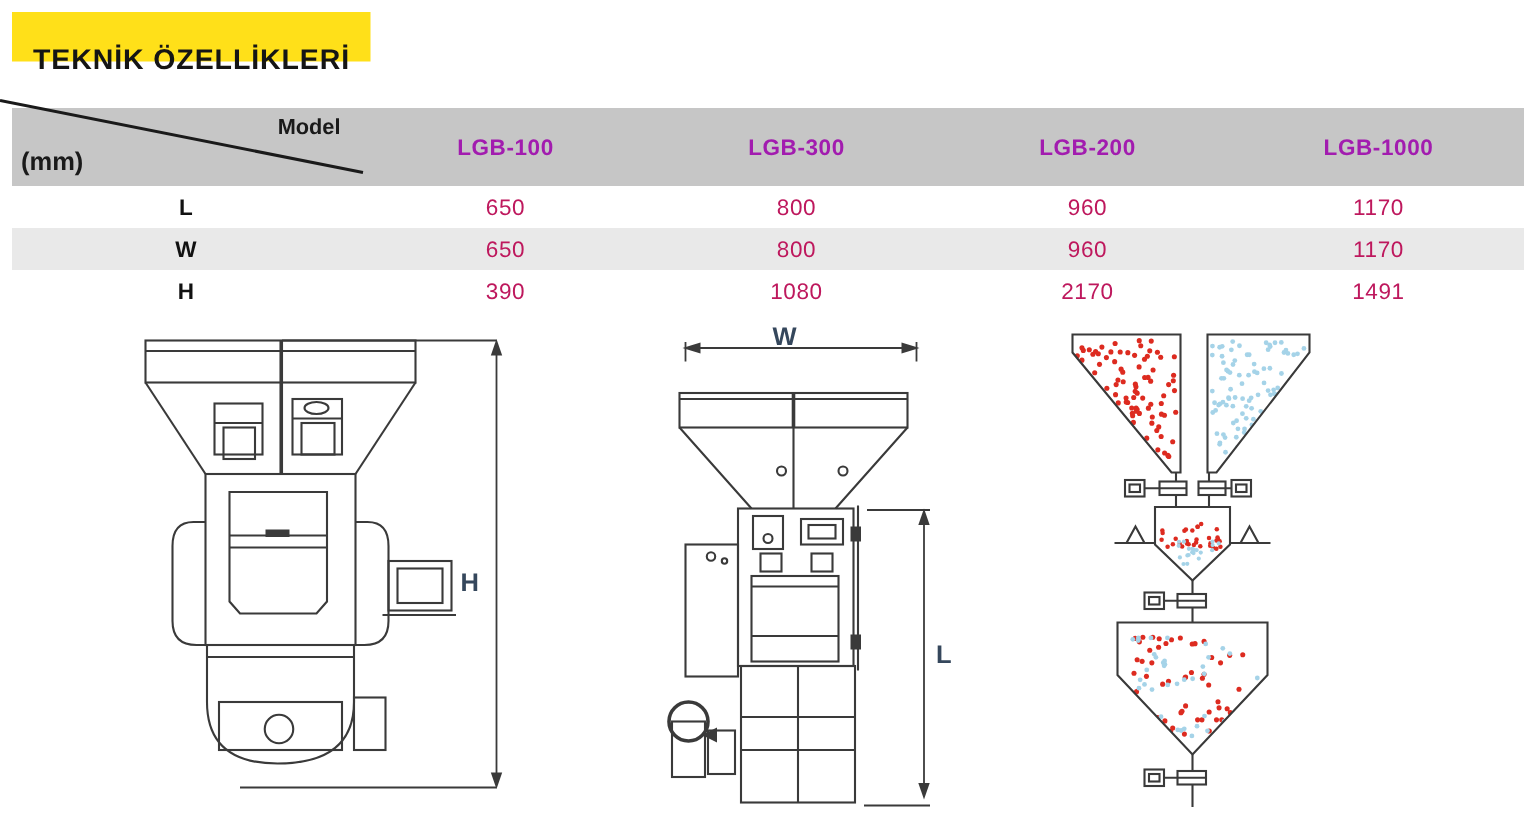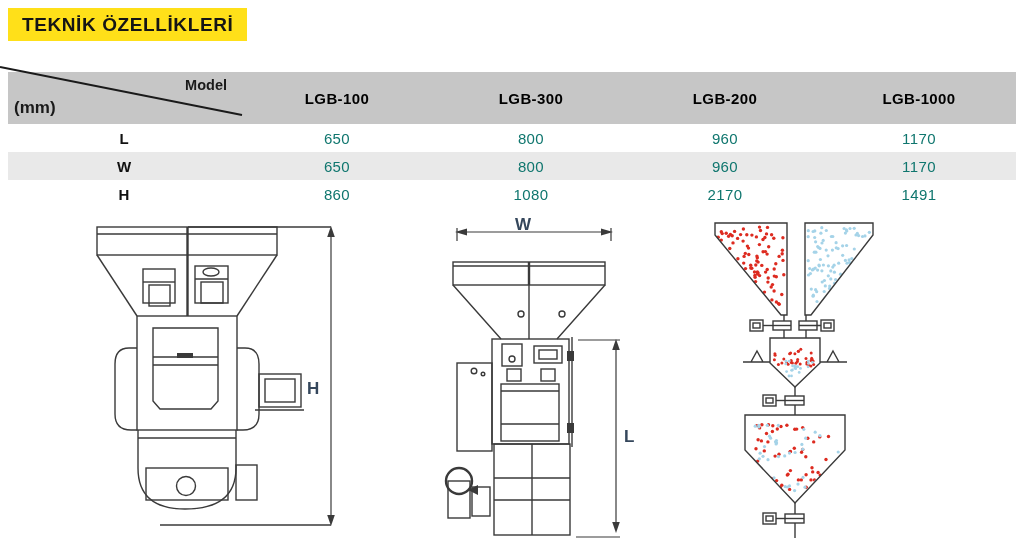--- a/index.html
+++ b/index.html
@@ -5,37 +5,37 @@
   * { margin:0; padding:0; box-sizing:border-box; }
   html,body { width:1024px; height:556px; }
   body {
     position:relative; overflow:hidden; background:#fff;
     font-family:"Liberation Sans", sans-serif; color:#1a1a1a;
   }
   
   .title-badge {
     position:absolute; left:8px; top:8px; height:33px; line-height:33px;
     background:var(--accent-yellow,#ffe019); color:#151515;
-    font-weight:bold; font-size:19px; letter-spacing:.6px; padding:0 14px;
+    font-weight:bold; font-size:19px; letter-spacing:.6px; padding:16px 14px;
     white-space:nowrap;
   }
   
   .spec-table {
     position:absolute; left:8px; top:72px; width:1008px;
     border-collapse:collapse; table-layout:fixed;
   }
   .spec-table th, .spec-table td {
     padding:0; text-align:center; vertical-align:middle; font-size:15px;
   }
   .spec-table thead tr { height:52px; background:var(--header-gray,#c6c6c6); }
   .spec-table tbody tr { height:28px; background:#fff; }
   .spec-table tbody tr.alt { background:var(--row-alt-gray,#e9e9e9); }
-  .col-head { font-weight:bold; font-size:15px; letter-spacing:.4px; color:#000000; }
+  .col-head { font-weight:bold; font-size:15px; letter-spacing:.4px; color:#a21caf; }
   .row-label { font-weight:bold; font-size:15px; color:#111; }
-  .cell-value { font-size:15px; letter-spacing:.4px; color:#0f766e; }
+  .cell-value { font-size:15px; letter-spacing:.4px; color:#be185d; }
   .corner-cell { position:relative; }
   .corner-cell svg { position:absolute; left:0; top:0; overflow:visible; }
   .corner-model { position:absolute; top:5px; right:13px; font-weight:bold; font-size:14.5px; }
   .corner-mm   { position:absolute; bottom:6px; left:6px; font-weight:bold; font-size:17px; }
   
   .drawings { position:absolute; left:0; top:210px; width:1024px; height:346px; }
   .drawing { position:absolute; }
   .ln  { fill:none; stroke:#3a3a3a; stroke-width:1.4; stroke-linejoin:miter; }
   .lnT { fill:none; stroke:#3a3a3a; stroke-width:2.4; }
   .fl  { fill:#3a3a3a; stroke:none; }
@@ -81,21 +81,21 @@
     </tr>
     <tr class="alt">
       <td class="row-label">W</td>
       <td class="cell-value">650</td>
       <td class="cell-value">800</td>
       <td class="cell-value">960</td>
       <td class="cell-value">1170</td>
     </tr>
     <tr>
       <td class="row-label">H</td>
-      <td class="cell-value">860</td>
+      <td class="cell-value">390</td>
       <td class="cell-value">1080</td>
       <td class="cell-value">2170</td>
       <td class="cell-value">1491</td>
     </tr>
   </tbody>
 </table>
 
 <div class="drawings">
 
   <svg class="drawing" style="left:65px; top:8px;" width="285" height="332" viewBox="0 0 285 332">

